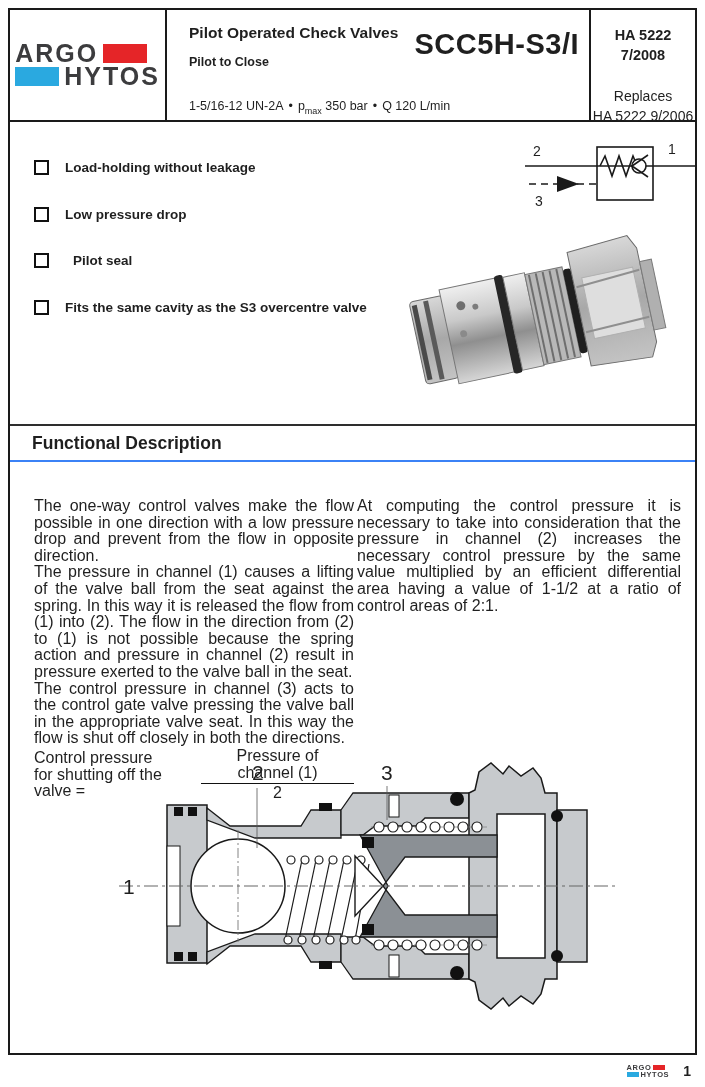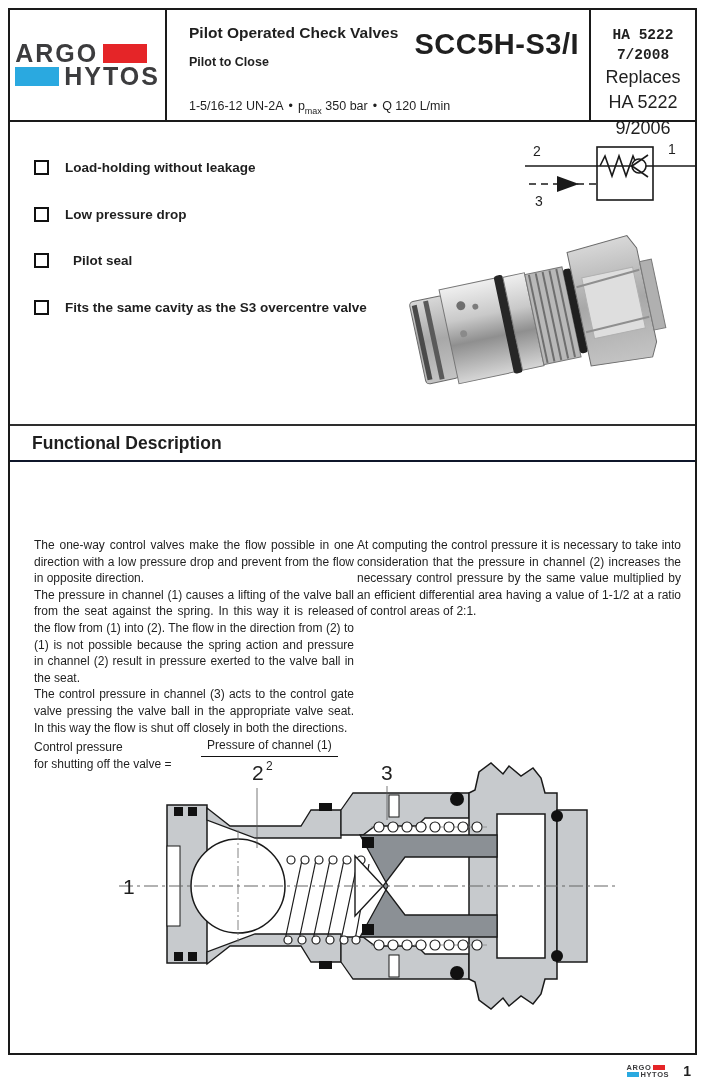--- a/index.html
+++ b/index.html
@@ -15,34 +15,34 @@
   .logo-word{font-weight:bold;font-size:25px;letter-spacing:2px;color:#3c3c3e;}
   .logo-rect{width:44px;height:19px;display:inline-block;}
   .cell-main{flex:1;position:relative;padding:14px 12px 0 22px;}
   .doc-title{font-weight:bold;font-size:15.5px;}
   .doc-subtitle{font-weight:bold;font-size:12.5px;margin-top:13px;}
   .doc-specs{position:absolute;left:22px;bottom:5px;font-size:12.5px;}
   .doc-specs sub{font-size:9px;}
   .spec-sep{margin:0 5px;}
   .model{position:absolute;right:10px;top:18px;font-weight:bold;font-size:29px;letter-spacing:.5px;}
   .cell-doc{width:104px;border-left:2px solid #1a1a1a;text-align:center;padding-top:16px;font-size:13.5px;}
-  .doc-num,.doc-date{font-weight:bold;font-size:14.5px;line-height:1.35;font-family:Liberation Mono, monospace;}
-  .replaces{font-size:18px;line-height:1.4;}
+  .doc-num,.doc-date{font-weight:bold;font-size:14.5px;line-height:1.35;}
+  .replaces{margin-top:22px;font-size:14px;line-height:1.4;}
   
   .features{position:relative;height:302px;border-bottom:2px solid #2e2e2e;}
   .feature{position:absolute;left:24px;display:flex;align-items:center;}
   .fsquare{width:11px;height:11px;border:2.2px solid #111;margin-right:16px;flex:0 0 auto;}
   .ftext{font-weight:bold;font-size:13.5px;}
   .symbol{position:absolute;left:495px;top:16px;}
   .photo{position:absolute;left:388px;top:96px;}
   
-  .fd-heading{height:34px;border-bottom:2px solid #0f172a;display:flex;align-items:center;padding-left:22px;
+  .fd-heading{height:34px;border-bottom:2px solid #3b82f6;display:flex;align-items:center;padding-left:22px;
         font-weight:bold;font-size:17.5px;}
   .fd-body{position:relative;height:592px;}
-  .col{position:absolute;top:36px;font-size:12px;line-height:16.6px;text-align:justify;margin-top:39px;}
+  .col{position:absolute;top:36px;font-size:16px;line-height:16.6px;text-align:justify;}
   .col p{margin:0;}
   .col-left{left:24px;width:320px;}
   .col-right{left:347px;width:324px;}
   .col-right p + p{margin-top:17px;}
   .formula{display:flex;align-items:center;margin-top:1px;text-align:left;gap:7px;}
   .f-lhs{width:160px;flex:0 0 auto;}
   .f-frac{text-align:center;}
   .f-num{display:block;border-bottom:1.4px solid #111;padding:0 6px 2px;}
   .f-den{display:block;padding-top:1px;}
   .diagram{position:absolute;left:95px;top:286px;}

